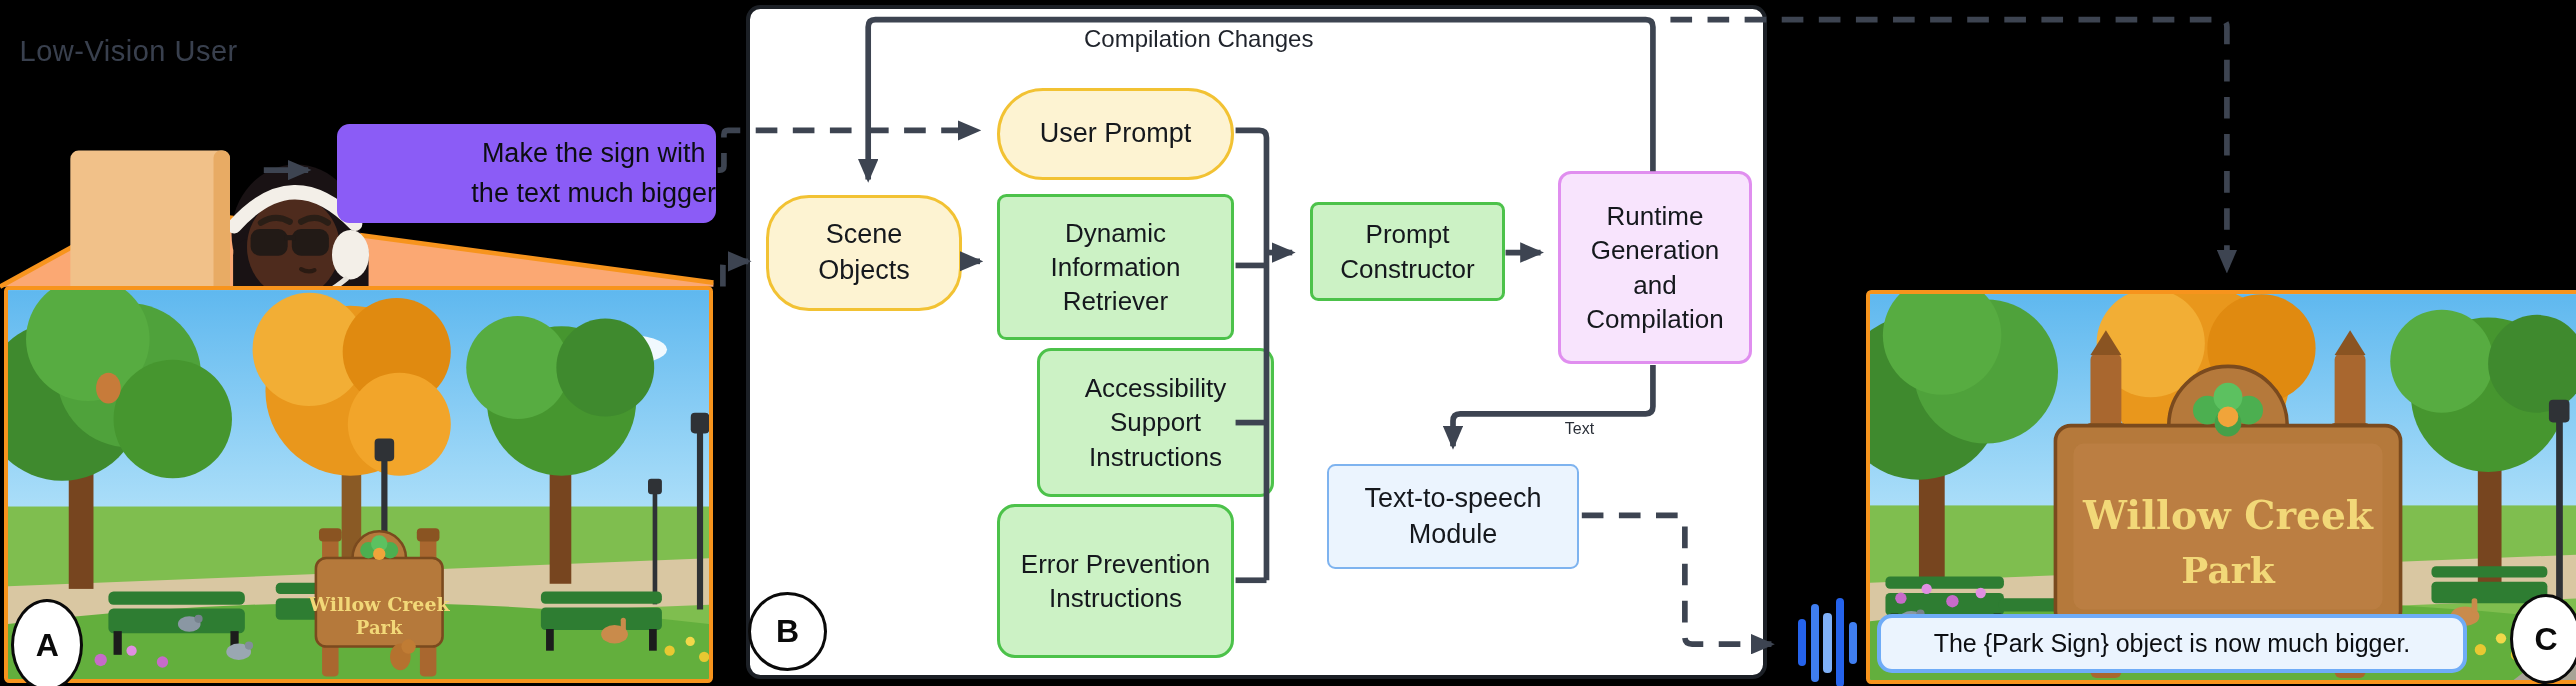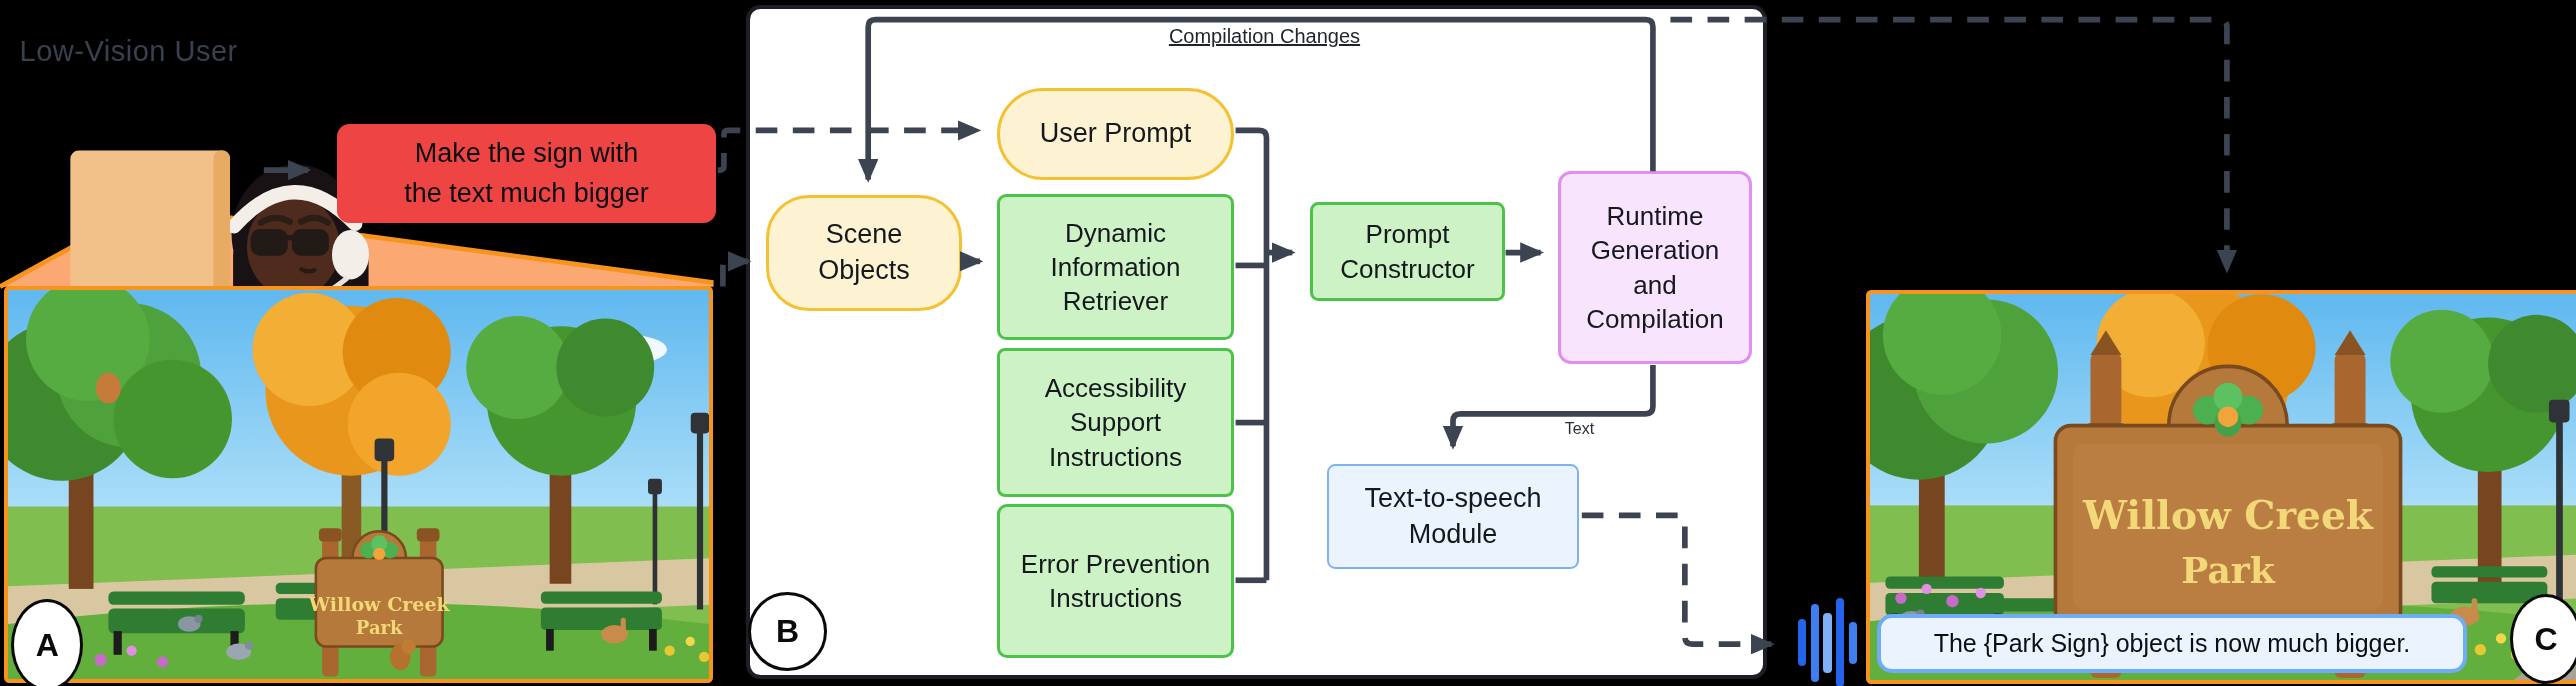--- a/index.html
+++ b/index.html
@@ -1,45 +1,45 @@
 <!DOCTYPE html>
 <html style="font-size:8.2px"><head>
 <meta charset="utf-8">
 <style>
   html,body{margin:0;padding:0;background:#000;}
   #canvas{position:relative;width:2585px;height:687px;background:#000;overflow:hidden;
           font-family:"Liberation Sans",sans-serif;color:#15181d;}
   .abs{position:absolute;}
   
   #low-vision-label{left:19.6px;top:35px;font-size:29px;font-weight:500;color:#39404e;letter-spacing:0.5px;}
-  #speech-bubble{left:337px;top:124px;width:379px;height:99px;background:#ef4444;border-radius:12.4px;
-     display:flex;align-items:center;justify-content:center;text-align:center;z-index:40;}
+  #speech-bubble{left:337px;top:124px;width:379px;height:99px;background:#8b5cf6;border-radius:12.4px;
+     display:flex;align-items:center;justify-content:flex-end;text-align:center;z-index:40;}
   #speech-bubble .bubble-text{font-size:27px;line-height:1.45;color:#0c0e12;}
   
   #panel-b{left:746px;top:5.2px;width:1021px;height:674px;background:#fff;border:4.6px solid #1c2026;
      border-radius:14.4px;box-sizing:border-box;z-index:20;}
   .node{position:absolute;box-sizing:border-box;display:flex;align-items:center;justify-content:center;
      text-align:center;z-index:30;font-size:26px;line-height:1.32;color:#15181d;}
   #node-scene{left:766px;top:195px;width:196px;height:116px;border-radius:43px;
      background:#fdf3d2;border:3.1px solid #f2c233;font-size:27px;padding:0 30px;}
   #node-user-prompt{left:997px;top:88px;width:237px;height:92px;border-radius:46px;
      background:#fdf3d2;border:3.1px solid #f2c233;font-size:27px;}
   #node-dir{left:997px;top:194px;width:237px;height:146px;border-radius:9.3px;
      background:#ccf2c5;border:3.1px solid #4cc24a;padding:0 15.5px;}
-  #node-asi{left:997px;top:348px;width:237px;height:149px;border-radius:8px;
+  #node-asi{left:1037px;top:348px;width:237px;height:149px;border-radius:14px;
      background:#ccf2c5;border:3.1px solid #4cc24a;padding:0 15.5px;}
-  #node-epi{left:997px;top:504px;width:237px;height:154px;border-radius:10px;
+  #node-epi{left:997px;top:504px;width:237px;height:154px;border-radius:18px;
      background:#ccf2c5;border:3.1px solid #4cc24a;padding:0 15.5px;}
   #node-pc{left:1310px;top:202px;width:195px;height:99px;border-radius:8.2px;
      background:#ccf2c5;border:3.1px solid #4cc24a;padding:0 15.5px;}
   #node-runtime{left:1558px;top:171px;width:194px;height:193px;border-radius:13px;
      background:#f8e4fd;border:3.1px solid #e08eef;padding:0 9.3px;}
   #node-tts{left:1327px;top:464px;width:252px;height:105px;border-radius:8.2px;
      background:#ebf4fe;border:2.6px solid #7eb3ef;padding:0 12.4px;font-size:27px;}
-  #compilation-label{left:1084px;top:25px;width:361px;text-align:center;font-size:20px;color:#1f232b;z-index:30;text-decoration:underline;}
+  #compilation-label{left:1084px;top:25px;width:361px;font-size:24px;color:#1f232b;z-index:30;}
   #text-edge-label{left:1533px;top:420px;width:93px;text-align:center;font-size:16px;color:#2a2f38;z-index:30;}
   
   .park-img{border:4.6px solid #f7941d;border-radius:5.2px;box-sizing:border-box;overflow:hidden;z-index:10;background:#7ec8f2;}
   #image-a{left:4.1px;top:286px;width:709px;height:397px;}
   #image-c{left:1866px;top:290px;width:716px;height:394px;}
   .badge{position:absolute;background:#fff;border:3.6px solid #0a0a0a;border-radius:50%;
      display:flex;align-items:center;justify-content:center;font-weight:bold;font-size:32px;color:#0a0a0a;z-index:60;}
   #badge-a{left:11.3px;top:599px;width:66px;height:86px;}
   #badge-b{left:748px;top:592px;width:73px;height:73px;}
   #badge-c{left:2510px;top:594px;width:66px;height:84px;}

